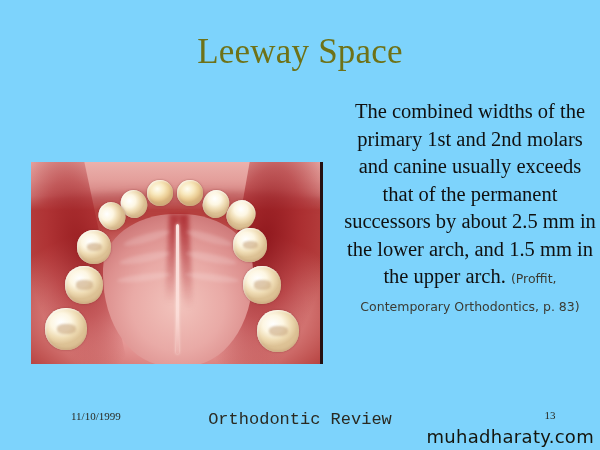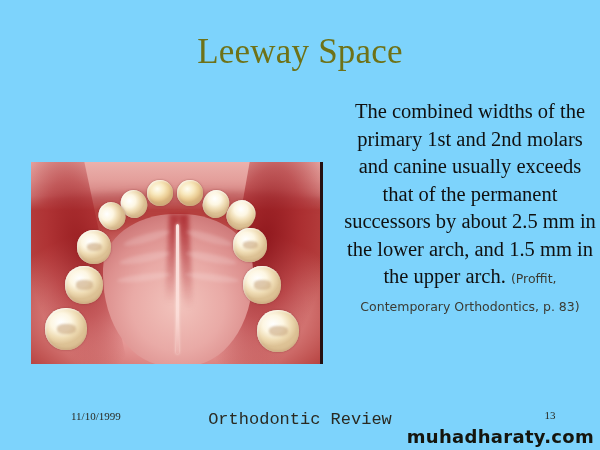--- a/index.html
+++ b/index.html
@@ -182,21 +182,21 @@
     font-size: 11px;
     color: #2a2a22;
     margin-left: 18px;
   }
   #watermark {
     position: absolute;
     right: 6px;
     bottom: 3px;
     font-family: "DejaVu Sans", "Liberation Sans", sans-serif;
     font-size: 18px;
-    font-weight: bold;
+    font-weight: normal;
     letter-spacing: 0.3px;
     color: #15150d;
     margin-top: 44px;
   }
 </style>
 </head>
 <body>
 
 <div id="slide">
 

